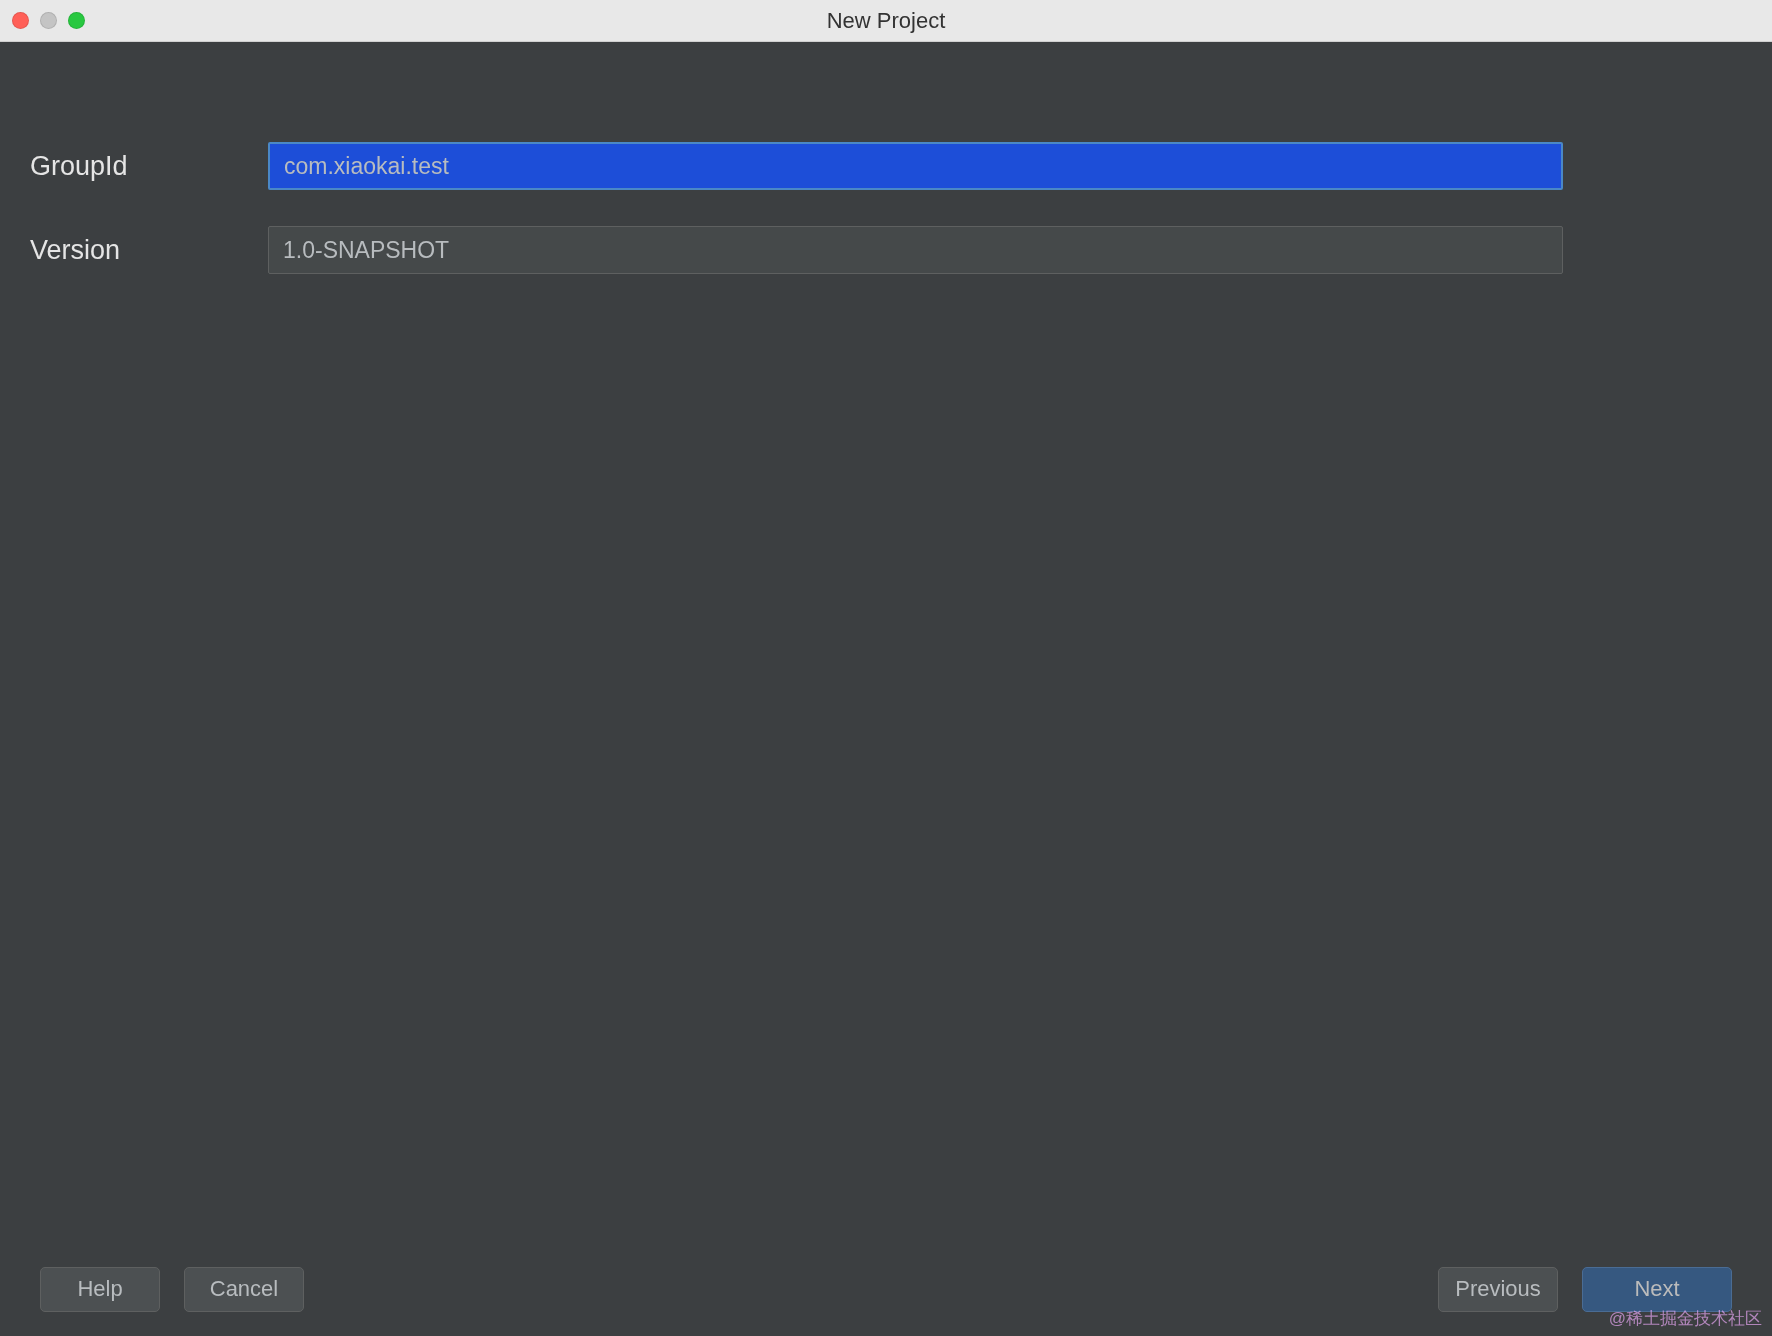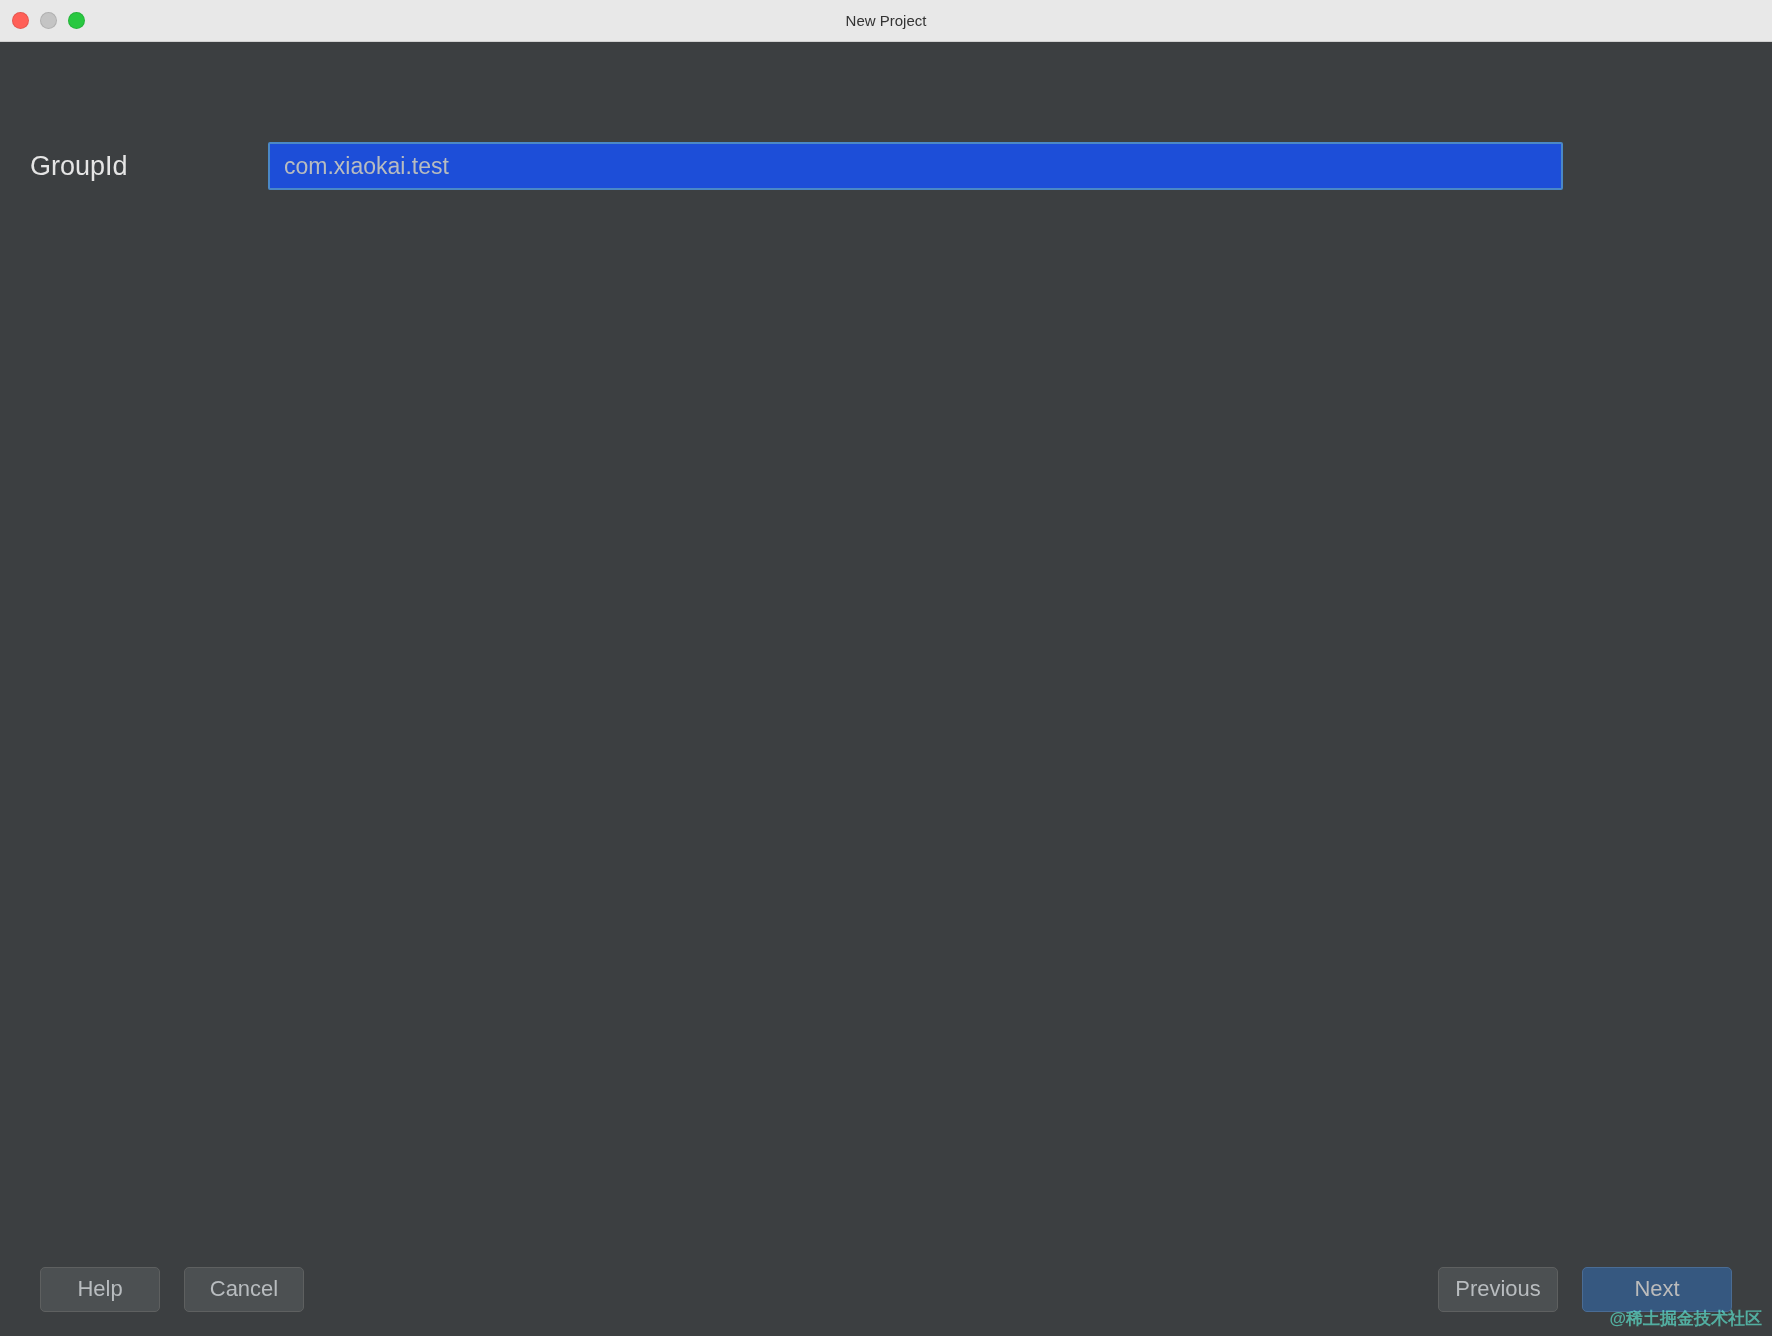--- a/index.html
+++ b/index.html
@@ -35,21 +35,21 @@
       border-radius: 50%;
     }
     .traffic-close { background: #ff5f57; border: 0.5px solid rgba(0,0,0,0.1); }
     .traffic-minimize { background: #c4c4c4; border: 0.5px solid rgba(0,0,0,0.1); }
     .traffic-zoom { background: #28c840; border: 0.5px solid rgba(0,0,0,0.1); }
     .title {
       position: absolute;
       left: 50%;
       transform: translateX(-50%);
       color: #333;
-      font-size: 15px;
+      font-size: 22px;
     }
     .content {
       padding: 100px 30px 0 30px;
       background: #3c3f41;
       height: calc(100% - 42px - 80px);
     }
     .form-row {
       display: flex;
       align-items: center;
       margin-bottom: 36px;
@@ -112,43 +112,46 @@
     .btn-primary {
       background: #365880;
       border: 1px solid #4a6c94;
       color: #bbbbbb;
       min-width: 150px;
     }
     .watermark {
       position: absolute;
       bottom: 6px;
       right: 10px;
-      color: #5eead4;
+      color: #f0abfc;
       font-size: 17px;
       opacity: 0.65;
-      font-weight: bold;
     }
   </style>
 </head>
 <body>
 
 <div class="titlebar">
   <div class="traffic-lights">
     <div class="traffic-light traffic-close"></div>
     <div class="traffic-light traffic-minimize"></div>
     <div class="traffic-light traffic-zoom"></div>
   </div>
   <div class="title">New Project</div>
 </div>
 
 <div class="content">
   <div class="form-row">
     <div class="form-label">GroupId</div>
     <input class="form-input focused" type="text" value="com.xiaokai.test" style="">
   </div>
+  <div class="form-row">
+    <div class="form-label">Version</div>
+    <input class="form-input" type="text" value="1.0-SNAPSHOT" style="">
+  </div>
 </div>
 
 <div class="footer">
   <div class="footer-left">
     <button class="btn">Help</button>
     <button class="btn">Cancel</button>
   </div>
   <div class="footer-right">
     <button class="btn">Previous</button>
     <button class="btn btn-primary">Next</button>

